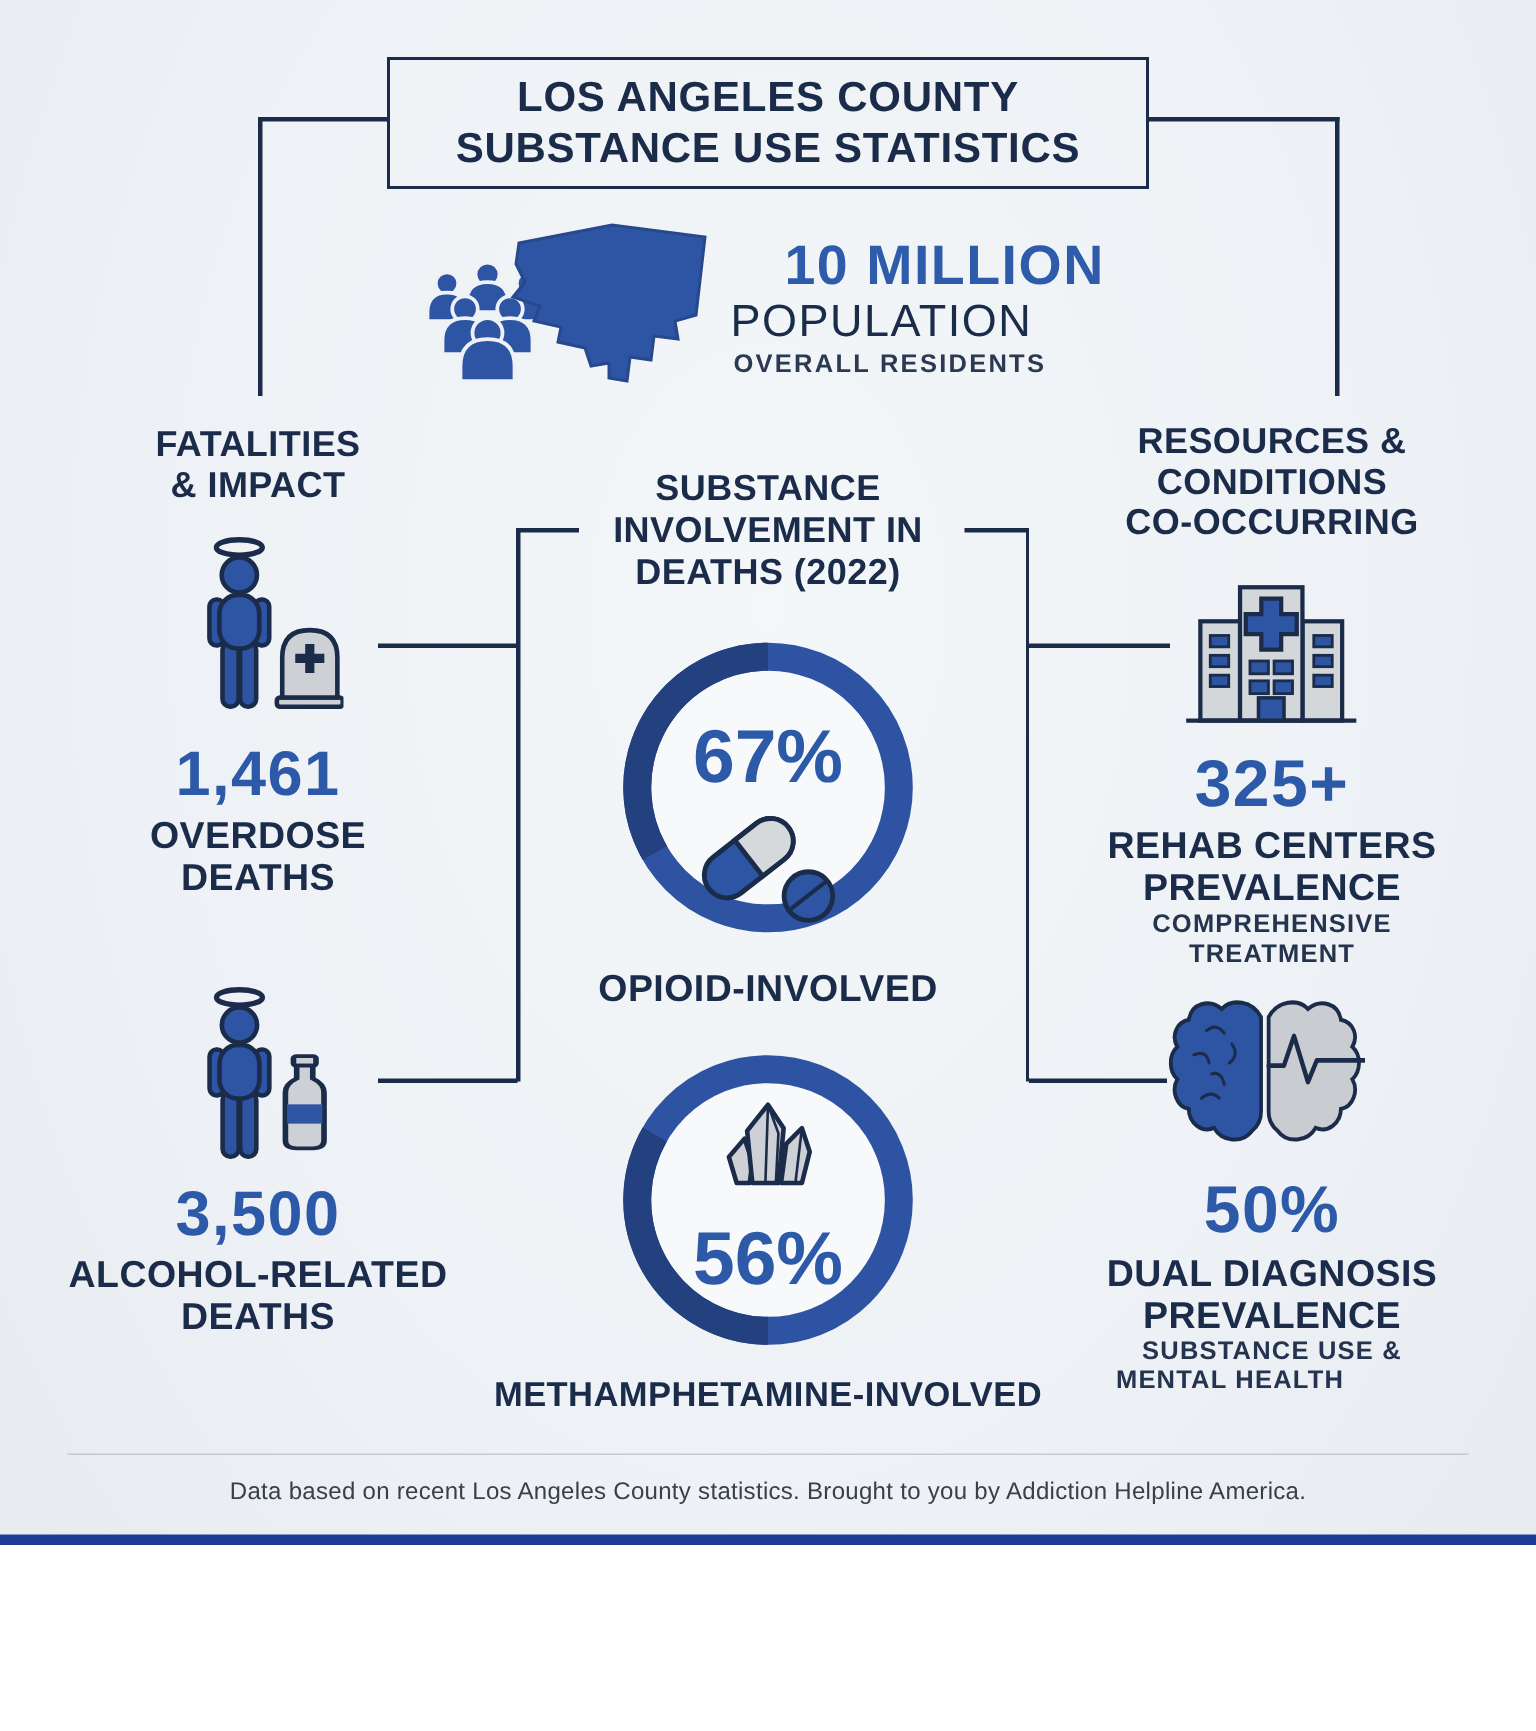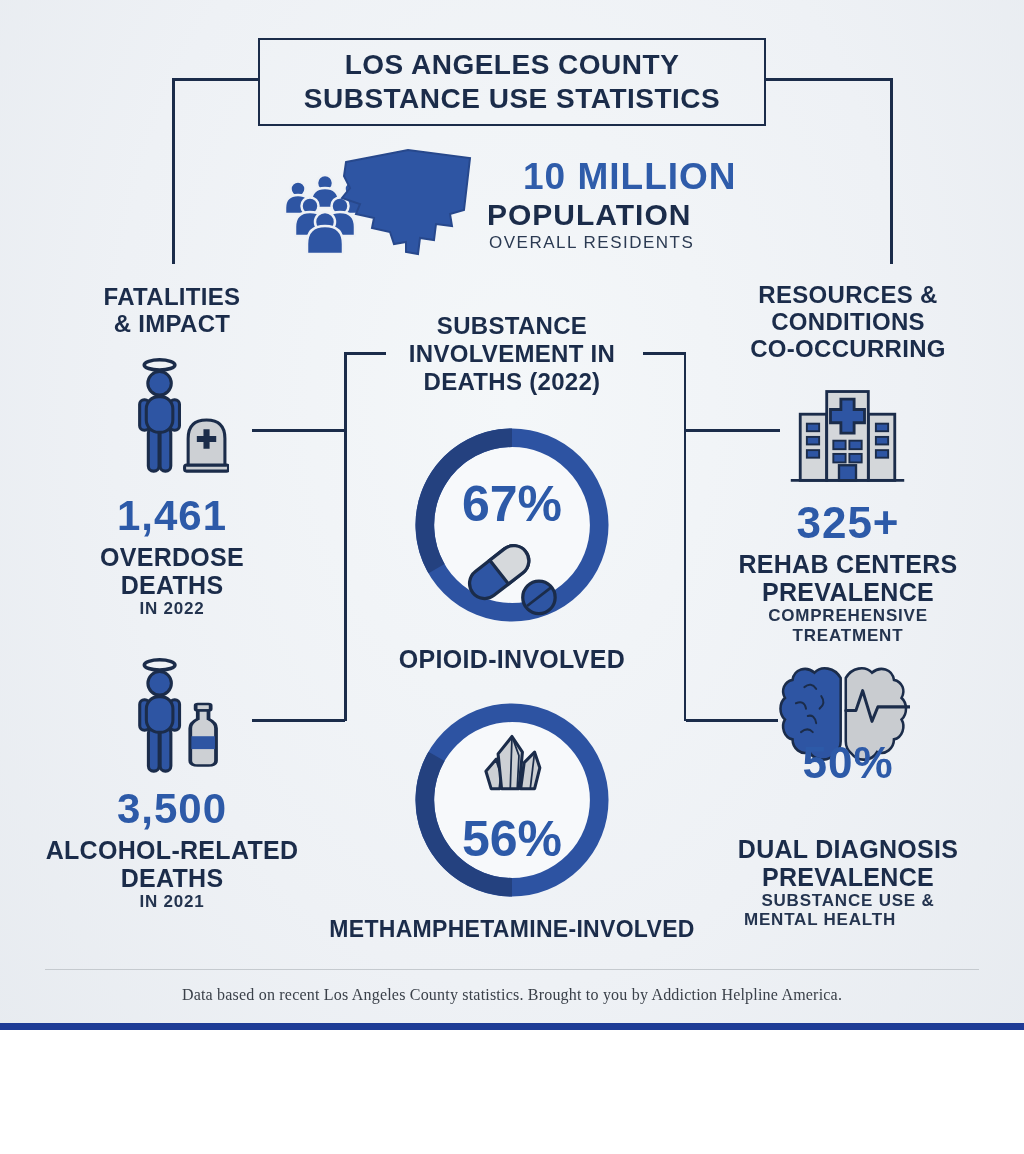--- a/index.html
+++ b/index.html
@@ -8,36 +8,36 @@
           background: radial-gradient(ellipse at 50% 35%, #f4f7f9 0%, #eef1f5 55%, #e6eaef 100%); }
   .abs { position:absolute; }
   .line { position:absolute; background:#1b2c4a; }
 
   .title-box { position:absolute; left:258px; top:38px; width:508px; height:88px;
                border:2.5px solid #1b2c4a; display:flex; flex-direction:column;
                justify-content:center; align-items:center;
                font-size:28px; font-weight:800; color:#1b2c4a; letter-spacing:0.5px; line-height:34px; }
 
   .pop-value { position:absolute; left:487px; top:156px; font-size:37px; font-weight:800; color:#2f5caa; letter-spacing:1px;margin-left:36px; }
-  .pop-label { position:absolute; left:487px; top:198px; font-size:30px; font-weight:700; color:#1b2c4a; letter-spacing:1px; }
-  .pop-sub   { position:absolute; left:489px; top:233px; font-size:17px; font-weight:400; color:#2b3a52; letter-spacing:1.5px; }
+  .pop-label { position:absolute; left:487px; top:198px; font-size:30px; font-weight:400; color:#1b2c4a; letter-spacing:1px; }
+  .pop-sub   { position:absolute; left:489px; top:233px; font-size:17px; font-weight:700; color:#2b3a52; letter-spacing:1.5px; }
 
   .col-heading { position:absolute; font-size:24px; font-weight:800; color:#1b2c4a; line-height:27px; text-align:center; letter-spacing:0.3px; }
 
   .big-val  { position:absolute; font-weight:800; color:#2d5aa8; text-align:center; letter-spacing:1px; }
   .stat-lbl { position:absolute; font-size:25px; font-weight:700; color:#1b2c4a; text-align:center; letter-spacing:0.3px; }
   .stat-sub { position:absolute; font-size:17px; font-weight:600; color:#24344f; text-align:center; letter-spacing:0.8px; }
 
   .circle-stat { position:absolute; width:196px; height:196px; }
   .circle-stat svg.ring { position:absolute; left:0; top:0; }
   .pct { position:absolute; left:0; width:100%; text-align:center; font-size:50px; font-weight:800; color:#2d5aa8; }
 
   .footer-divider { position:absolute; left:45px; top:969px; width:934px; height:1px; background:#c5cacf; }
   .footer-note { position:absolute; left:0; top:986px; width:1024px; text-align:center;
-                 font-size:16px; color:#3a4049; letter-spacing:0.2px;font-family:Liberation Serif, serif; }
+                 font-size:16px; color:#3a4049; letter-spacing:0.2px; }
   .blue-bar { position:absolute; left:0; top:1023px; width:1024px; height:7px; background:#1e3c96; }
   .bottom-strip { position:absolute; left:0; top:1030px; width:1024px; height:124px; background:#ffffff; }
 </style>
 </head>
 <body>
 
 <div class="page">
 
   <div class="title-box">
     <div>LOS ANGELES COUNTY</div>
@@ -89,21 +89,20 @@
     <g transform="translate(54,60)">
       <rect x="-3.5" y="46" width="43" height="6" rx="2" fill="#cdd0d4" stroke="#1b2c4a" stroke-width="3"></rect>
       <path d="M0,46 L0,20 Q0,2 18,2 Q36,2 36,20 L36,46 Z" fill="#cdd0d4" stroke="#1b2c4a" stroke-width="3"></path>
       <path d="M15,11 h6 v6.5 h6.5 v6 h-6.5 v6.5 h-6 v-6.5 h-6.5 v-6 h6.5 Z" fill="#1b2c4a"></path>
     </g>
   </svg>
   <div class="line" style="left:252px;top:429px;width:93px;height:2.5px"></div>
   <div class="big-val" style="left:47px;top:492px;width:250px;font-size:42px">1,461</div>
   <div class="stat-lbl" style="left:47px;top:543px;width:250px">OVERDOSE</div>
   <div class="stat-lbl" style="left:47px;top:571px;width:250px">DEATHS</div>
-  <div class="stat-sub" style="left:47px;top:599px;width:250px">IN 2022</div>
 
   <svg class="abs" style="left:129px;top:653px" width="96" height="126" viewBox="0 0 94 116">
     <g transform="translate(4,0)" fill="#2e55a3" stroke="#1b2c4a" stroke-width="3" stroke-linejoin="round">
       <ellipse cx="26" cy="8" rx="15" ry="5" fill="none" stroke-width="3.5"></ellipse>
       <circle cx="26" cy="26" r="11.5"></circle>
       <rect x="6.5" y="42" width="9.5" height="30" rx="4.5"></rect>
       <rect x="36" y="42" width="9.5" height="30" rx="4.5"></rect>
       <rect x="15" y="70" width="10.5" height="42" rx="5"></rect>
       <rect x="26.5" y="70" width="10.5" height="42" rx="5"></rect>
       <rect x="13" y="39" width="26" height="35" rx="12"></rect>
@@ -111,21 +110,20 @@
     <g transform="translate(60,47) scale(1.05,0.7)">
       <rect x="5" y="-1" width="14" height="9" rx="2" fill="#cdd0d4" stroke="#1b2c4a" stroke-width="3.5"></rect>
       <path d="M7,8 h10 v12 q7,5 7,13 v45 q0,7 -7,7 h-10 q-7,0 -7,-7 v-45 q0,-8 7,-13 Z" fill="#cdd0d4" stroke="#1b2c4a" stroke-width="3.5"></path>
       <rect x="1" y="44" width="22" height="18" fill="#2e55a3"></rect>
     </g>
   </svg>
   <div class="line" style="left:252px;top:719px;width:93px;height:2.5px"></div>
   <div class="big-val" style="left:47px;top:785px;width:250px;font-size:42px">3,500</div>
   <div class="stat-lbl" style="left:37px;top:836px;width:270px">ALCOHOL-RELATED</div>
   <div class="stat-lbl" style="left:47px;top:864px;width:250px">DEATHS</div>
-  <div class="stat-sub" style="left:47px;top:892px;width:250px">IN 2021</div>
 
   <div class="col-heading" style="left:362px;top:312px;width:300px;line-height:28px">
     <div>SUBSTANCE</div>
     <div>INVOLVEMENT IN</div>
     <div>DEATHS (2022)</div>
   </div>
   <div class="line" style="left:344px;top:352px;width:42px;height:2.5px"></div>
   <div class="line" style="left:344px;top:352px;width:2.5px;height:369px"></div>
   <div class="line" style="left:643px;top:352px;width:43px;height:2.5px"></div>
   <div class="line" style="left:683.5px;top:352px;width:2.5px;height:369px"></div>
@@ -208,21 +206,21 @@
     <g stroke="#1b2c4a" stroke-width="2.3" fill="none" stroke-linecap="round">
       <path d="M30,30 q8,-6 14,2"></path>
         <path d="M20,48 q10,-4 12,6"></path>
         <path d="M34,62 q8,-2 10,8"></path>
       <path d="M26,80 q8,-6 14,0"></path>
         <path d="M50,40 q6,8 -2,14"></path>
     </g>
     <path d="M79,20 C86,8 102,6 110,14 C120,6 134,10 136,22 C146,24 150,34 145,42 C152,48 152,60 145,66 C150,74 146,86 136,88 C136,98 126,106 116,102 C110,112 94,114 86,104 C82,101 79,96 79,90 L79,20 Z" fill="#c9ccd0" stroke="#1b2c4a" stroke-width="3"></path>
     <path d="M79,56 L91,56 L99,34 L110,68 L117,52 L155,52" fill="none" stroke="#1b2c4a" stroke-width="3.5" stroke-linejoin="round" stroke-linecap="round"></path>
   </svg>
-  <div class="big-val" style="left:723px;top:738px;width:250px;font-size:44px">50%</div>
+  <div class="big-val" style="left:723px;top:782px;width:250px;font-size:44px">50%</div>
   <div class="stat-lbl" style="left:723px;top:863px;width:250px">PREVALENCE</div>
   <div class="stat-lbl" style="left:723px;top:835px;width:250px">DUAL DIAGNOSIS</div>
   <div class="stat-sub" style="left:723px;top:891px;width:250px;line-height:19px">SUBSTANCE USE &amp;</div>
   <div class="stat-sub" style="left:695px;top:910px;width:250px;line-height:19px">MENTAL HEALTH</div>
 
   <div class="footer-divider"></div>
   <div class="footer-note">Data based on recent Los Angeles County statistics. Brought to you by Addiction Helpline America.</div>
   <div class="blue-bar"></div>
   <div class="bottom-strip">
     

